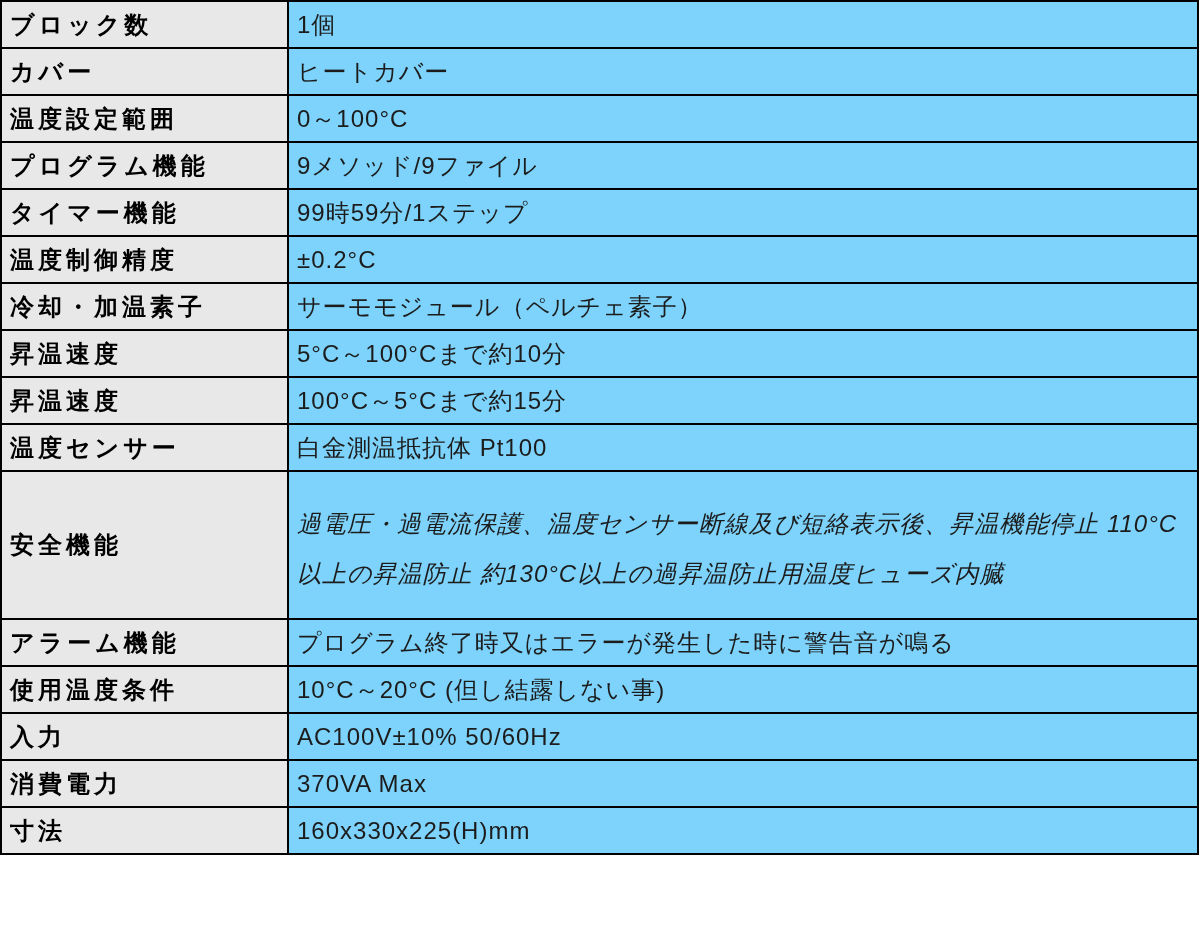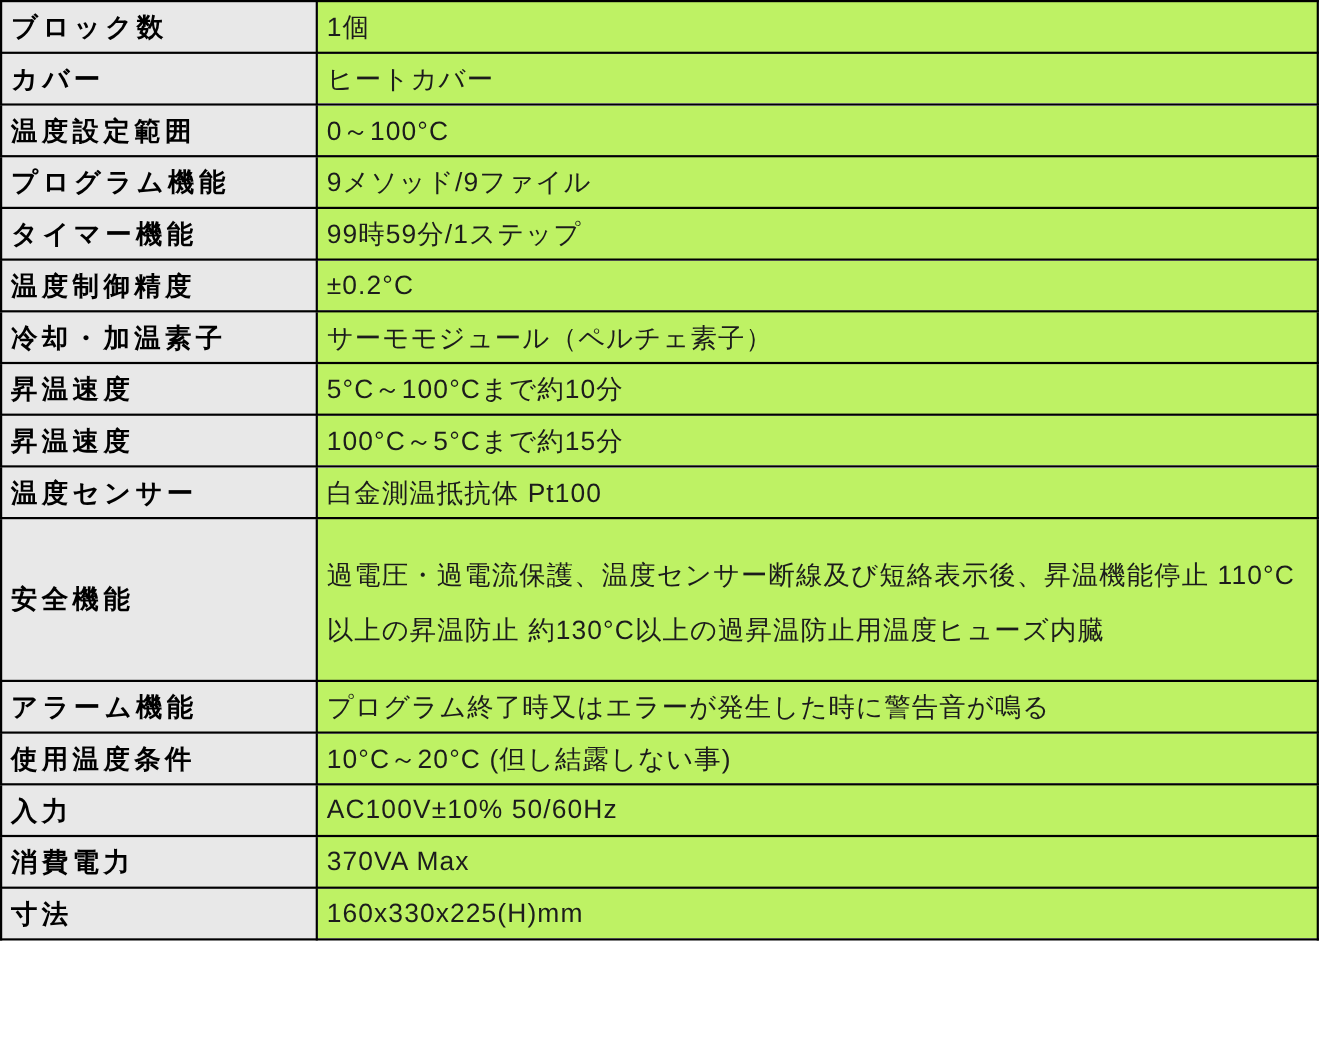--- a/index.html
+++ b/index.html
@@ -33,32 +33,33 @@
     white-space: nowrap;
   }
   table.spec-table th {
     background: #e8e8e8;
     text-align: left;
     font-weight: 700;
     letter-spacing: 4px;
     color: #000000;
   }
   table.spec-table td {
-    background: #bef264;
+    background: #7dd3fc;
     font-weight: 400;
     letter-spacing: 1px;
     color: #1c1c1c;
   }
   tr.tall th { vertical-align: middle; }
   tr.tall td {
     height: 148px;
     white-space: normal;
     line-height: 50px;
     padding-top: 10px;
     padding-bottom: 2px;
+    font-style: italic;
   }
 </style>
 </head>
 <body>
 
 <div class="spec-table-wrap">
   <table class="spec-table">
     <colgroup>
         <col class="c-label">
         <col class="c-value">

